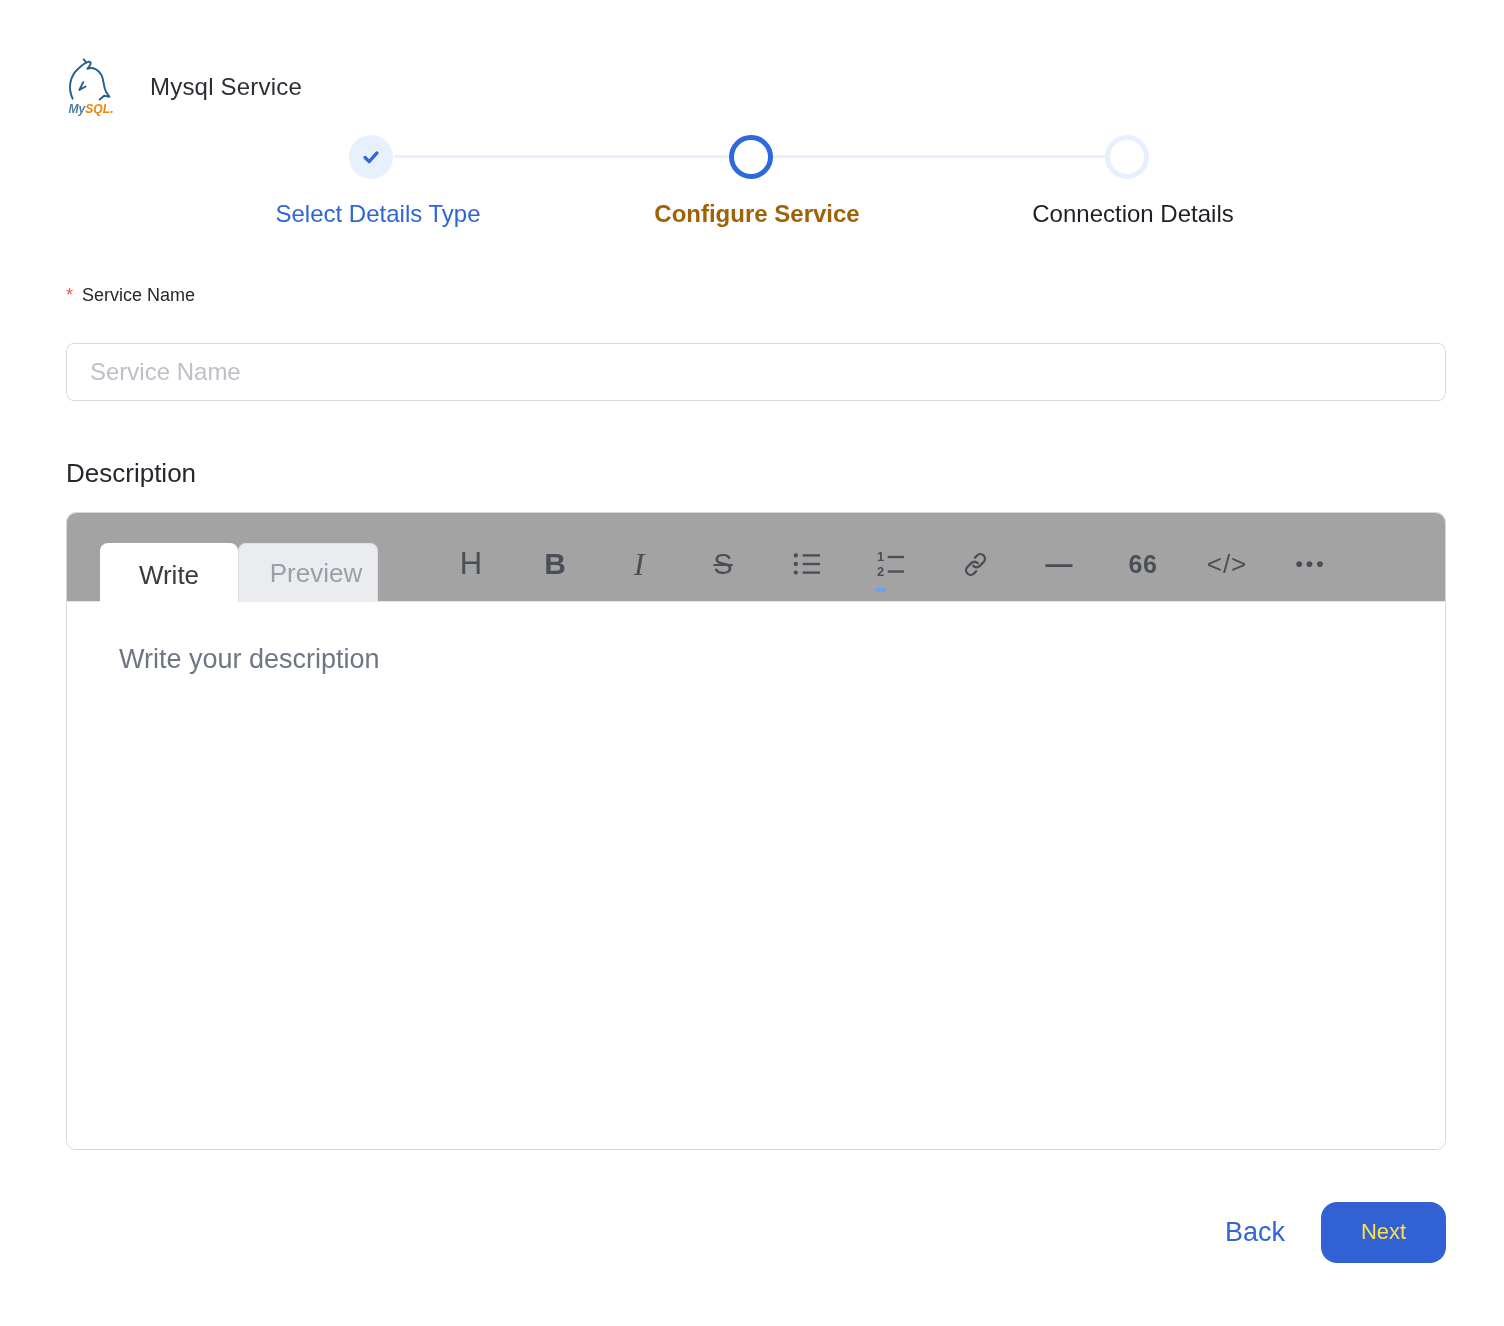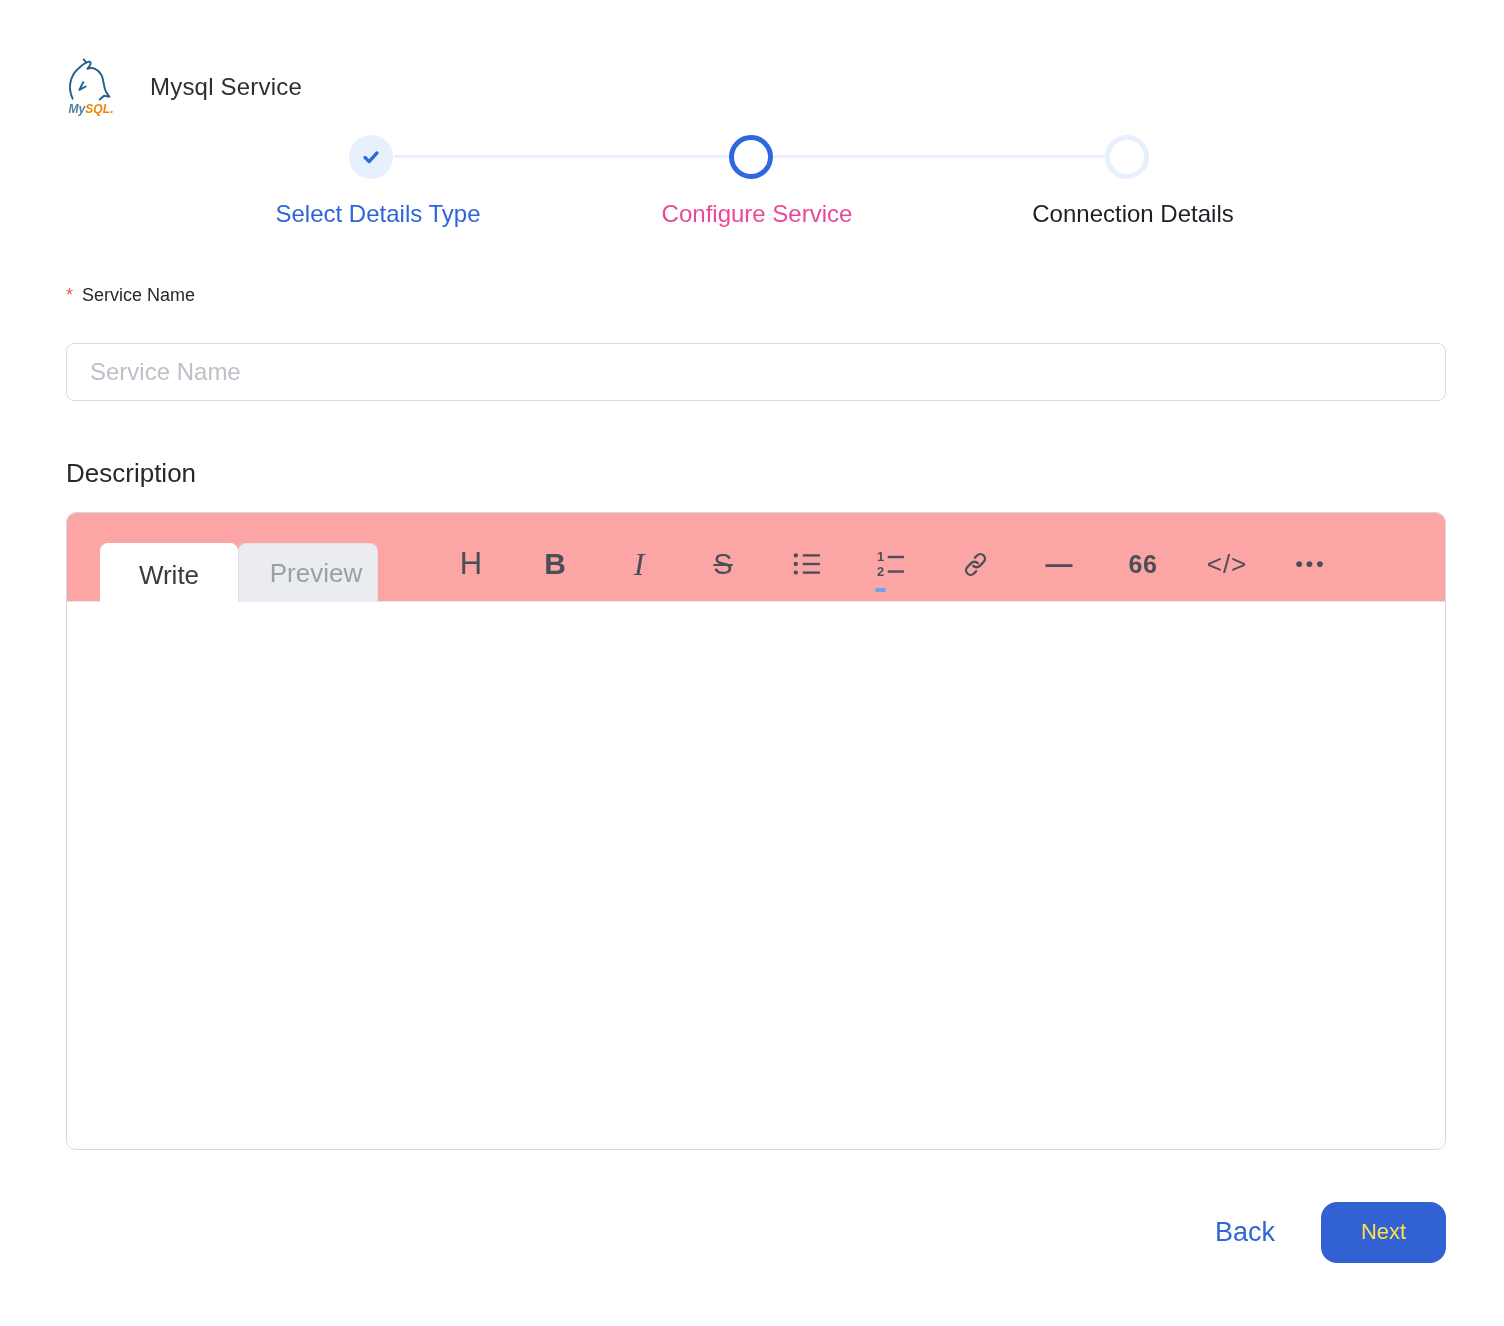--- a/index.html
+++ b/index.html
@@ -16,36 +16,36 @@
   .stepper { position:absolute; left:0; top:0; width:100%; }
   .conn { position:absolute; height:3px; background:#e8f0fc; top:155px; border-radius:2px; }
   .conn1 { left:394px; width:336px; }
   .conn2 { left:773px; width:333px; }
   .circle { position:absolute; width:44px; height:44px; border-radius:50%; top:135px; }
   .c1 { left:349px; background:#e7f0fd; display:flex; align-items:center; justify-content:center; }
   .c2 { left:729px; background:#ffffff; border:5px solid #2d68dc; }
   .c3 { left:1105px; background:#ffffff; border:5px solid #e7f0fd; }
   .step-label { position:absolute; top:200px; transform:translateX(-50%); font-size:24px; white-space:nowrap; cursor:pointer; background:none; border:none; font-family:inherit; }
   .sl1 { left:378px; color:#2e66d9; font-weight:500; }
-  .sl2 { left:757px; color:#ec4899; font-weight:400;text-align:right; }
+  .sl2 { left:757px; color:#a16207; font-weight:700;text-align:right; }
   .sl3 { left:1133px; color:#1f1f26; font-weight:500; }
 
   
   .field-label { position:absolute; left:66px; top:285px; font-size:18px; color:#27272e; font-weight:500; }
   .req { color:#f0564d; margin-right:9px; font-weight:400; }
   .service-input { position:absolute; left:66px; top:343px; width:1380px; height:58px;
     border:1px solid #d8d9de; border-radius:8px; padding:0 23px; font-size:24px;
     font-family:inherit; color:#33333a; outline:none; }
   .service-input::placeholder { color:#bdc0c7; }
 
   
   .desc-label { position:absolute; left:66px; top:458px; font-size:26px; color:#27272e; font-weight:500; }
   .editor { position:absolute; left:66px; top:512px; width:1380px; height:638px;
     border:1px solid #d6d8de; border-radius:10px; background:#fff; }
-  .toolbar { position:relative; height:89px; background:#fca5a5; border-bottom:1px solid #e5e6ea;
+  .toolbar { position:relative; height:89px; background:#a3a3a3; border-bottom:1px solid #e5e6ea;
     border-radius:9px 9px 0 0; }
   .tab { position:absolute; top:30px; font-size:26px; font-family:inherit; cursor:pointer; text-align:center; }
   .tab-write { left:33px; width:138px; height:65px; background:#ffffff; border:none;
     border-radius:8px 8px 0 0; color:#3a3a42; z-index:3; font-weight:500; }
   .tab-preview { left:171px; width:140px; height:59px; background:#ebecef; border:1px solid #e0e1e5;
     border-bottom:none; border-radius:8px 8px 0 0; color:#9aa0a9; z-index:1; font-weight:500;padding-left:16px; }
   .tools { position:absolute; left:362px; top:13px; height:76px; display:flex; align-items:center; }
   .tool { position:relative; width:84px; height:60px; display:flex; align-items:center; justify-content:center;
     background:none; border:none; cursor:pointer; color:#4a4f57; font-family:inherit; }
   .glyph-h { font-size:31px; font-weight:400; }
@@ -54,21 +54,21 @@
   .glyph-s { font-size:29px; text-decoration:line-through; }
   .glyph-hr { font-size:27px; font-weight:600; }
   .glyph-quote { font-size:25px; font-weight:700; letter-spacing:0.5px; }
   .glyph-code { font-size:26px; font-weight:500; letter-spacing:1px; }
   .glyph-more { font-size:21px; font-weight:700; letter-spacing:3px; }
   .ol-caret { position:absolute; left:26px; bottom:2px; width:11px; height:4px; background:#6aa2f2; border-radius:2px; }
   .editor-body { position:relative; height:547px; border-radius:0 0 9px 9px; background:#fff; cursor:text; }
   .editor-placeholder { position:absolute; left:52px; top:42px; font-size:27px; color:#6f7585; }
 
   
-  .footer { position:absolute; top:1201px; right:58px; display:flex; align-items:center; gap:46px; height:62px; }
+  .footer { position:absolute; top:1201px; right:58px; display:flex; align-items:center; gap:36px; height:62px; }
   .back-btn { background:none; border:none; color:#3265d6; font-size:27px; font-family:inherit; cursor:pointer; font-weight:500; }
   .next-btn { width:125px; height:61px; background:#3161d3; color:#fde047; border:none; border-radius:16px;
     font-size:22px; font-family:inherit; cursor:pointer; font-weight:500; }
 
   svg { display:block; }
 </style>
 </head>
 <body>
 
 <div class="page">
@@ -167,20 +167,23 @@
             <span class="glyph-quote">66</span>
           </button>
         <button class="tool">
             <span class="glyph-code">&lt;/&gt;</span>
           </button>
         <button class="tool">
             <span class="glyph-more">•••</span>
           </button>
       </div>
     </div>
+    <div class="editor-body">
+      <div class="editor-placeholder">Write your description</div>
+    </div>
   </div>
 
   <div class="footer">
     <button class="back-btn">Back</button>
     <button class="next-btn">Next</button>
   </div>
 
 </div>
 
 </body></html>

